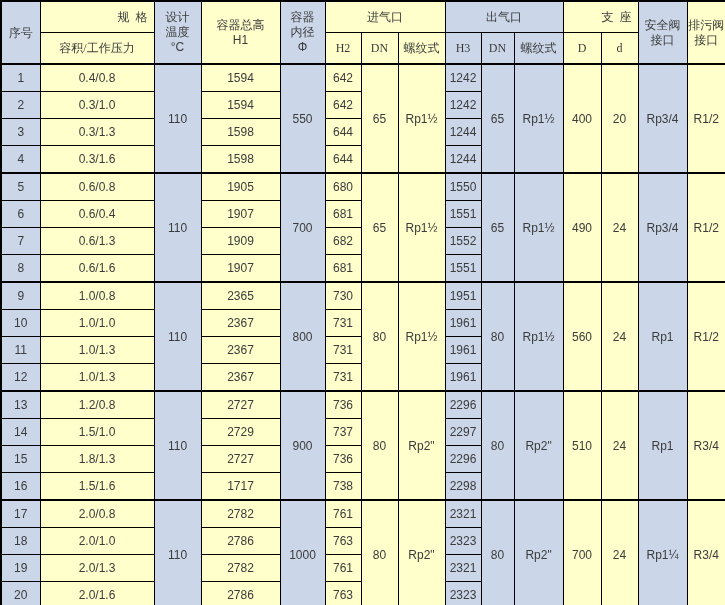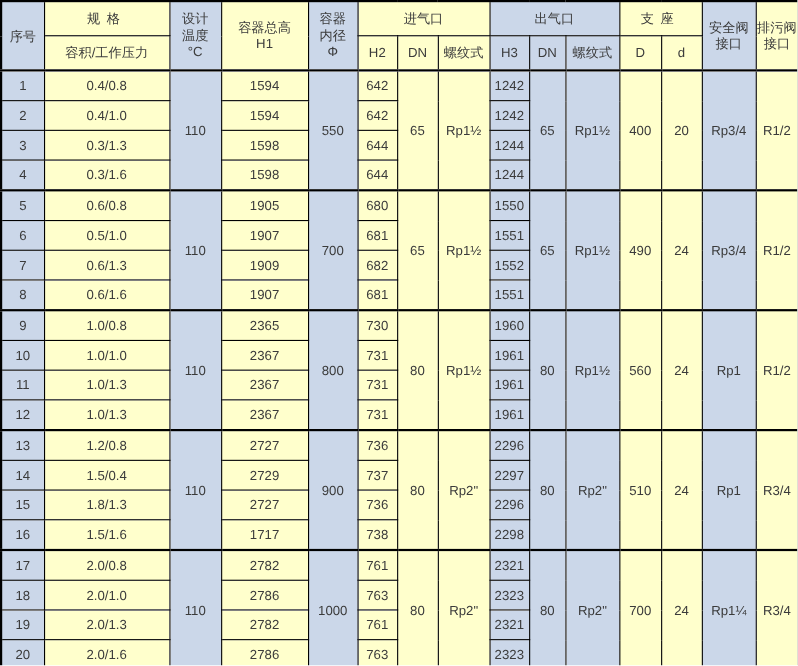--- a/index.html
+++ b/index.html
@@ -10,26 +10,26 @@
   table.spec{
     border-collapse:collapse;table-layout:fixed;width:725px;
     font-size:12px;color:#3b3b3b;
   }
   td{
     border:1px solid #000;text-align:center;vertical-align:middle;
     padding:0;overflow:hidden;line-height:14px;
   }
   table.spec{border:2px solid #000;}
   tr.hdr1 td{height:30px;}
-  tr.hdr2 td{height:30px;}
+  tr.hdr2 td{height:30px;font-family:Liberation Serif, serif;}
   tr.dr td{height:26px;}
   tr.gs td{border-top:2px solid #000;}
   .y{background:#FFFFCC;}
   .b{background:#CBD7E9;}
-  .sp{letter-spacing:6px;}
+  .sp{letter-spacing:6px;text-align:right;}
   .ln{display:block;line-height:15px;}
 </style>
 </head>
 <body>
 
 <div class="clip">
 <table class="spec">
 <colgroup>
   <col style="width:39px">
         <col style="width:114px">
@@ -103,21 +103,21 @@
   <td class="b">1242</td>
   <td class="b" rowspan="4">65</td>
   <td class="b" rowspan="4">Rp1½</td>
   <td class="y" rowspan="4">400</td>
   <td class="y" rowspan="4">20</td>
   <td class="b" rowspan="4">Rp3/4</td>
   <td class="y" rowspan="4">R1/2</td>
 </tr>
 <tr class="dr">
   <td class="b">2</td>
-  <td class="y">0.4/1.0</td>
+  <td class="y">0.3/1.0</td>
   <td class="y">1594</td>
   <td class="y">642</td>
   <td class="b">1242</td>
 </tr>
 <tr class="dr">
   <td class="b">3</td>
   <td class="y">0.3/1.3</td>
   <td class="y">1598</td>
   <td class="y">644</td>
   <td class="b">1244</td>
@@ -142,21 +142,21 @@
   <td class="b">1550</td>
   <td class="b" rowspan="4">65</td>
   <td class="b" rowspan="4">Rp1½</td>
   <td class="y" rowspan="4">490</td>
   <td class="y" rowspan="4">24</td>
   <td class="b" rowspan="4">Rp3/4</td>
   <td class="y" rowspan="4">R1/2</td>
 </tr>
 <tr class="dr">
   <td class="b">6</td>
-  <td class="y">0.5/1.0</td>
+  <td class="y">0.6/0.4</td>
   <td class="y">1907</td>
   <td class="y">681</td>
   <td class="b">1551</td>
 </tr>
 <tr class="dr">
   <td class="b">7</td>
   <td class="y">0.6/1.3</td>
   <td class="y">1909</td>
   <td class="y">682</td>
   <td class="b">1552</td>
@@ -171,21 +171,21 @@
 
 <tr class="dr gs">
   <td class="b">9</td>
   <td class="y">1.0/0.8</td>
   <td class="b" rowspan="4">110</td>
   <td class="y">2365</td>
   <td class="b" rowspan="4">800</td>
   <td class="y">730</td>
   <td class="y" rowspan="4">80</td>
   <td class="y" rowspan="4">Rp1½</td>
-  <td class="b">1960</td>
+  <td class="b">1951</td>
   <td class="b" rowspan="4">80</td>
   <td class="b" rowspan="4">Rp1½</td>
   <td class="y" rowspan="4">560</td>
   <td class="y" rowspan="4">24</td>
   <td class="b" rowspan="4">Rp1</td>
   <td class="y" rowspan="4">R1/2</td>
 </tr>
 <tr class="dr">
   <td class="b">10</td>
   <td class="y">1.0/1.0</td>
@@ -220,21 +220,21 @@
   <td class="b">2296</td>
   <td class="b" rowspan="4">80</td>
   <td class="b" rowspan="4">Rp2"</td>
   <td class="y" rowspan="4">510</td>
   <td class="y" rowspan="4">24</td>
   <td class="b" rowspan="4">Rp1</td>
   <td class="y" rowspan="4">R3/4</td>
 </tr>
 <tr class="dr">
   <td class="b">14</td>
-  <td class="y">1.5/0.4</td>
+  <td class="y">1.5/1.0</td>
   <td class="y">2729</td>
   <td class="y">737</td>
   <td class="b">2297</td>
 </tr>
 <tr class="dr">
   <td class="b">15</td>
   <td class="y">1.8/1.3</td>
   <td class="y">2727</td>
   <td class="y">736</td>
   <td class="b">2296</td>

